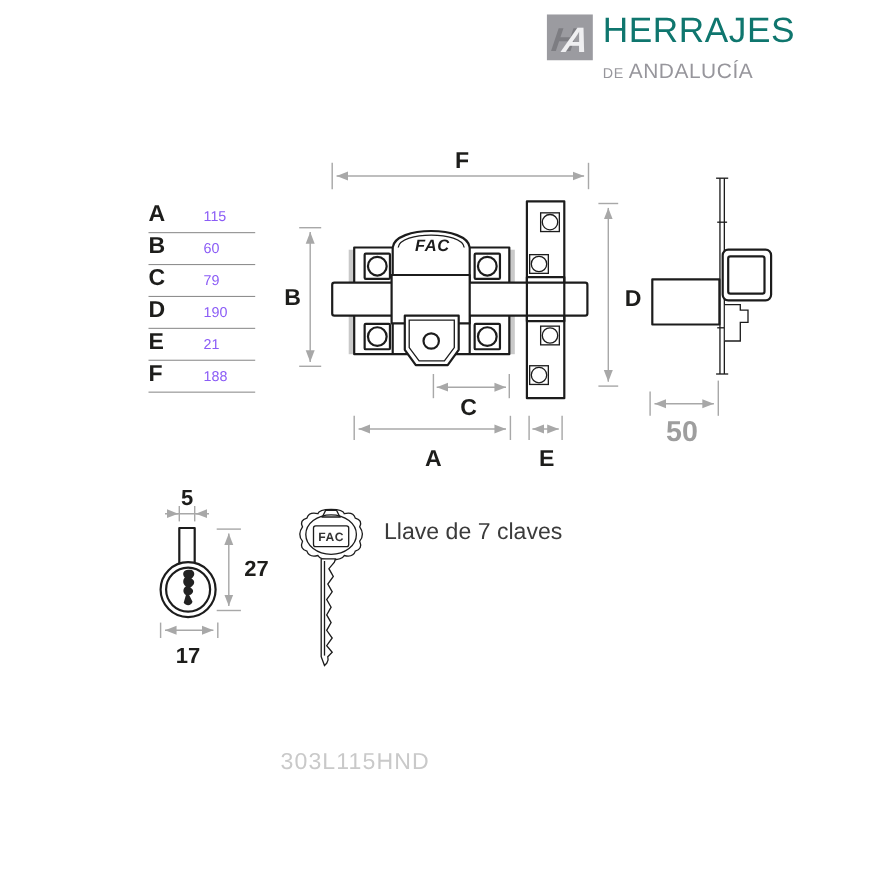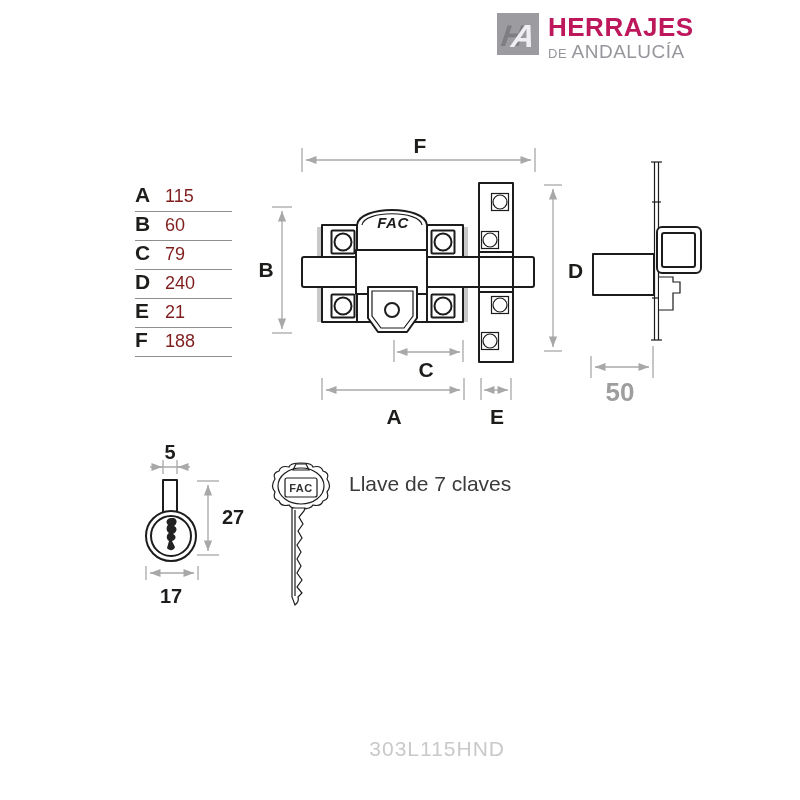--- a/index.html
+++ b/index.html
@@ -4,46 +4,46 @@
 <style>
   * { margin:0; padding:0; box-sizing:border-box; }
   html,body { width:800px; height:800px; background:#ffffff; overflow:hidden;
               font-family:"Liberation Sans", sans-serif; }
   .canvas { position:absolute; left:0; top:0; width:800px; height:800px; background:#fff; }
 
   
   .logo { position:absolute; left:497px; top:13px; display:flex; gap:9px; }
   .logo-icon { width:42px; height:42px; }
   .logo-text { padding-top:1px; }
-  .logo-line1 { font-size:26px; letter-spacing:0.5px; color:#be185d; font-weight:700; line-height:26px; }
-  .logo-line2 { color:#97969c; line-height:20px; margin-top:2px; }
+  .logo-line1 { font-size:32px; letter-spacing:0.5px; color:#0f766e; font-weight:400; line-height:26px; }
+  .logo-line2 { color:#97969c; line-height:20px; margin-top:16px; }
   .logo-line2 .sm { font-size:13px; font-weight:500; letter-spacing:0.5px; }
   .logo-line2 .lg { font-size:19px; font-weight:500; letter-spacing:0.5px; }
 
   
   .dim-table { position:absolute; left:135px; top:183px; width:97px; }
   .dim-row { display:flex; align-items:baseline; height:29px; border-bottom:1px solid #8f8f8f; }
   .dim-row .k { font-weight:bold; font-size:21px; color:#1d1d1b; width:30px; }
-  .dim-row .v { font-size:18px; color:#7f1d1d; }
+  .dim-row .v { font-size:13px; color:#8b5cf6;margin-left:20px; }
 
   
   svg.draw { position:absolute; left:0; top:0; }
   .ln  { stroke:#1c1c1c; fill:none; stroke-width:2; stroke-linejoin:round; }
   .lnt { stroke:#1c1c1c; fill:none; stroke-width:1.2; }
   .wh  { fill:#ffffff; }
   .dim { stroke:#a8a8a8; stroke-width:1.3; fill:none; }
   .lbl { font-family:"Liberation Sans",sans-serif; font-weight:bold; font-size:21px; fill:#1d1d1b; }
   .lbl-sm { font-family:"Liberation Sans",sans-serif; font-weight:bold; font-size:20px; fill:#1d1d1b; }
   .lbl-gray { font-family:"Liberation Sans",sans-serif; font-weight:bold; font-size:26px; fill:#9e9e9e; }
   .fac { font-family:"Liberation Sans",sans-serif; font-weight:bold; font-style:italic; font-size:15px; fill:#1c1c1c; letter-spacing:0.5px; }
   .fac-key { font-family:"Liberation Sans",sans-serif; font-weight:bold; font-size:11px; fill:#333; letter-spacing:0.5px; }
 
   
   .key-caption { position:absolute; left:349px; top:469px; font-size:21px; color:#3b3b3b; line-height:30px; }
-  .product-code { position:absolute; left:255px; top:737px; width:250px; text-align:right;
+  .product-code { position:absolute; left:255px; top:681px; width:250px; text-align:left;
                   font-size:21px; letter-spacing:1px; color:#c9c9c9; }
 </style>
 </head>
 <body>
 
 <div class="canvas">
 
   <div class="logo">
     <svg class="logo-icon" viewBox="0 0 42 42">
       <rect x="0" y="0" width="42" height="42" fill="#9b9ba0"></rect>
@@ -69,21 +69,21 @@
     <div class="dim-row">
       <span class="k">B</span>
       <span class="v">60</span>
     </div>
     <div class="dim-row">
       <span class="k">C</span>
       <span class="v">79</span>
     </div>
     <div class="dim-row">
       <span class="k">D</span>
-      <span class="v">240</span>
+      <span class="v">190</span>
     </div>
     <div class="dim-row">
       <span class="k">E</span>
       <span class="v">21</span>
     </div>
     <div class="dim-row">
       <span class="k">F</span>
       <span class="v">188</span>
     </div>
   </div>

